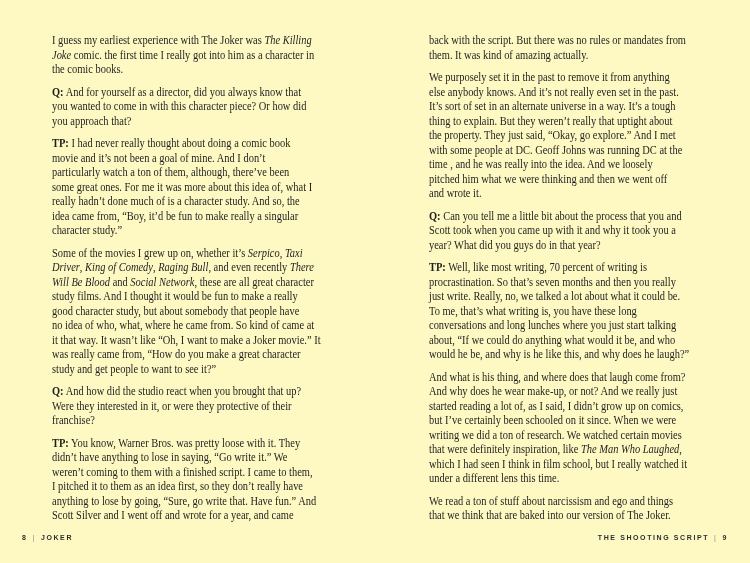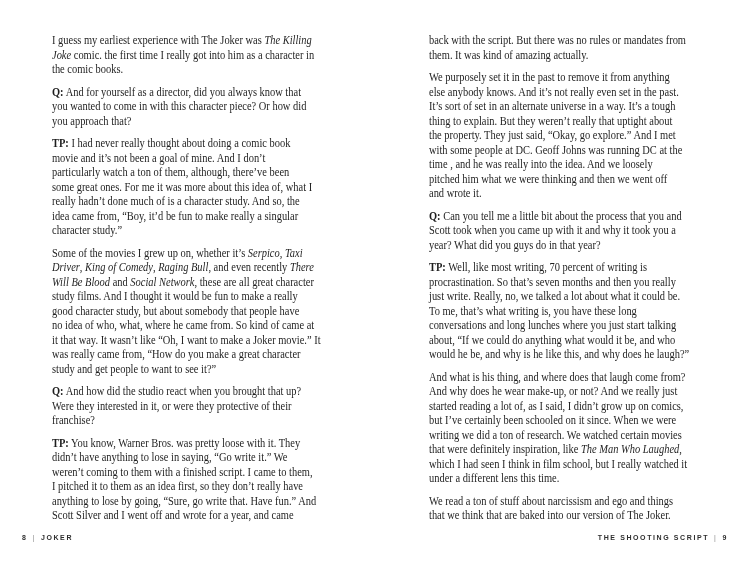--- a/index.html
+++ b/index.html
@@ -1,18 +1,18 @@
 <!DOCTYPE html>
 <html><head>
 <meta charset="utf-8">
 <style>
   html,body { margin:0; padding:0; background:#e9e9e9; }
   .sheet {
     position:relative; width:750px; height:563px;
-    background:#ffffff; overflow:hidden;
+    background:#fef9c3; overflow:hidden;
     font-family:"Liberation Serif", serif;
     color:#1e1e1e;
   }
   .col {
     position:absolute; top:33px; width:357px;
     transform:scaleX(0.78); transform-origin:top left;
     font-size:13.4px; line-height:14.5px;
   }
   .col-left  { left:52px; }
   .col-right { left:429px; }

